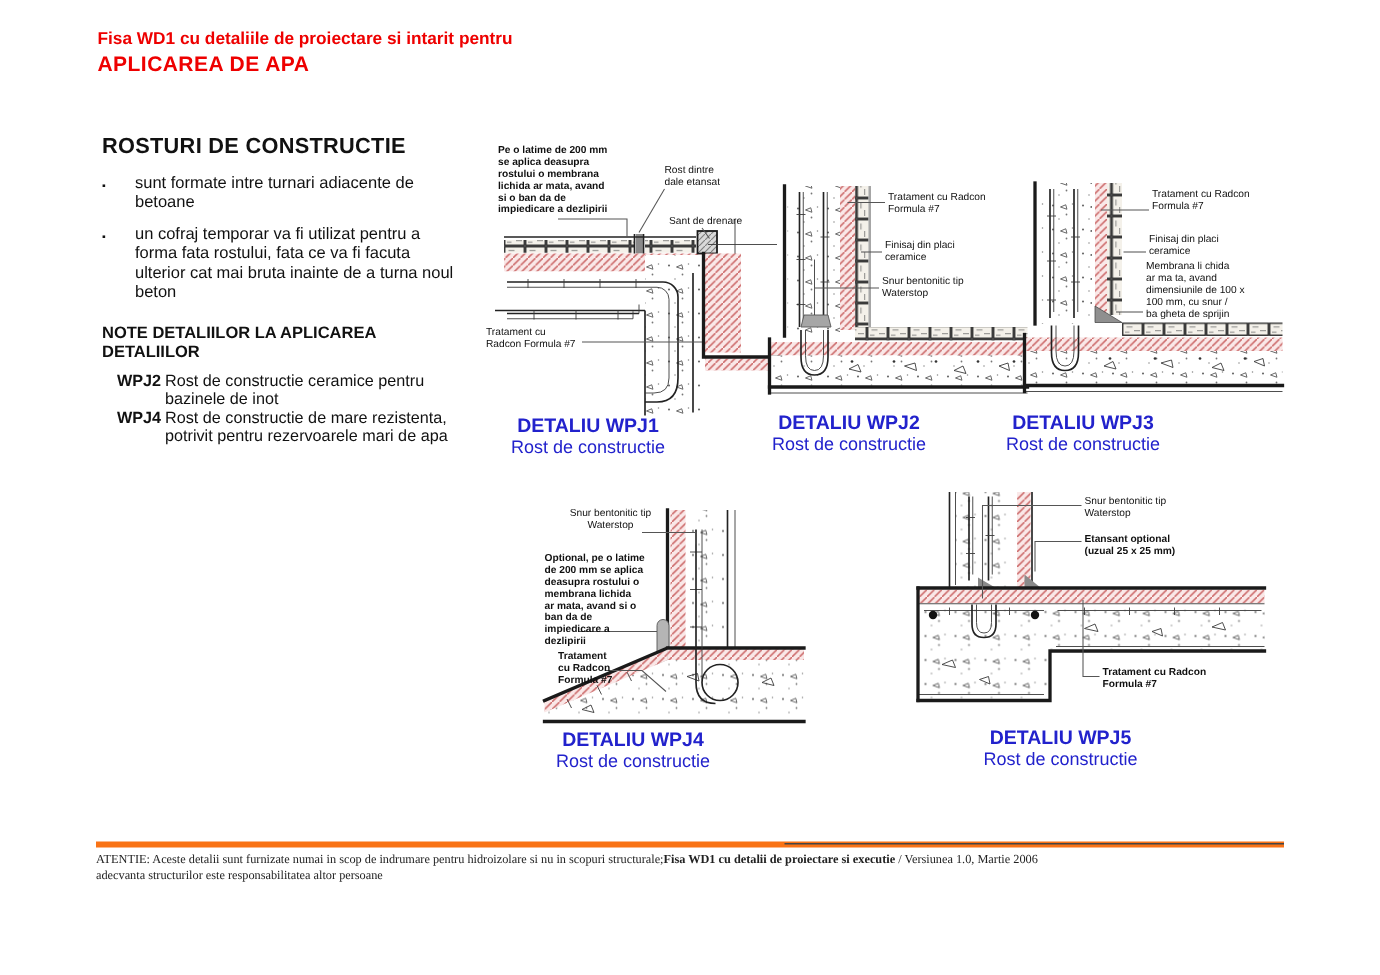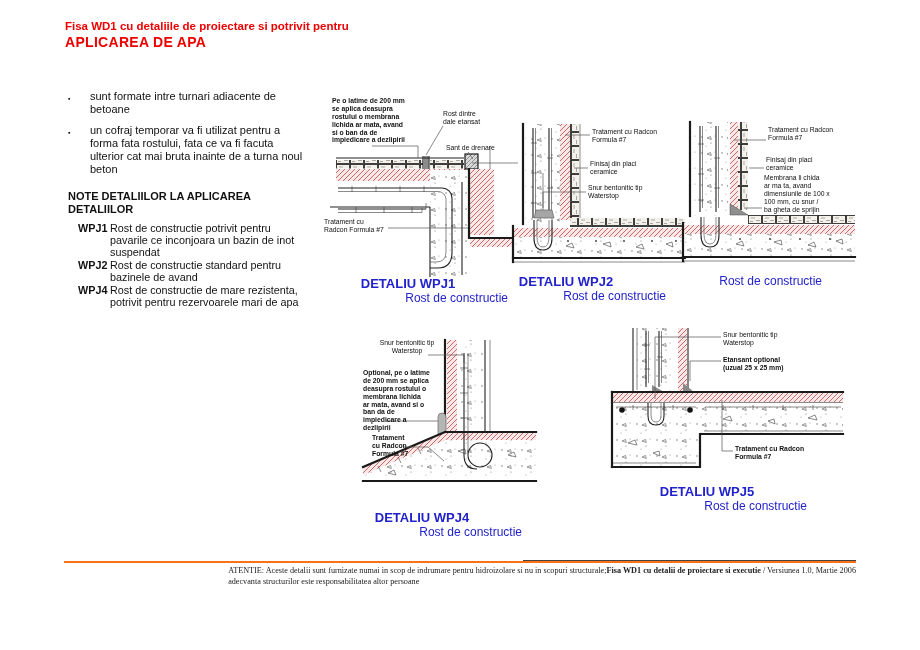--- a/index.html
+++ b/index.html
@@ -25,24 +25,24 @@
   .ann{position:absolute;font-size:6.8px;line-height:1.16;color:#101010;white-space:pre-line;z-index:2;}
   .ann.b{font-weight:bold;}
   .ann.c{text-align:center;}
   .tk{stroke:#1a1a1a;stroke-width:2.2;fill:none;stroke-linecap:square;}
   .md{stroke:#222;stroke-width:1.1;fill:none;}
   .tn{stroke:#3a3a3a;stroke-width:0.6;fill:none;}
   .ld{stroke:#555;stroke-width:0.7;fill:none;}
   
   .dlabel{position:absolute;width:200px;text-align:center;color:#2222cc;z-index:4;}
   .dlabel .t{font-size:13px;font-weight:bold;line-height:15px;}
-  .dlabel .s{font-size:12px;line-height:15px;text-align:right;}
-  
-  .footer{position:absolute;left:64px;right:64px;top:561px;border-top:2px solid #f97316;
-          display:flex;justify-content:flex-end;padding-top:3px;
+  .dlabel .s{font-size:12px;line-height:15px;}
+  
+  .footer{position:absolute;left:64px;right:64px;top:561px;border-top:4px solid #f97316;
+          display:flex;justify-content:flex-start;padding-top:3px;
           font-family:"Liberation Serif", serif;font-size:8.2px;line-height:1.3;color:#222;}
   .f-dbl{position:absolute;right:0;top:-3px;width:42%;border-top:1px solid #444;}
   .f-right{white-space:nowrap;text-align:right;}
   .f-right b{font-weight:bold;}
 </style>
 </head>
 <body>
 
 <div class="page">
 
@@ -69,41 +69,38 @@
         <path d="M3 3 h4 M8 5.5 h4 M2 6.5 h3" stroke="#777" stroke-width="0.6"></path>
       </pattern>
       <pattern id="ptv" width="9" height="14" patternUnits="userSpaceOnUse">
         <rect x="0.5" y="0.5" width="8" height="13" fill="#f4f1ea" stroke="#2a2a2a" stroke-width="0.9"></rect>
         <path d="M3 3 v4 M5.5 8 v4" stroke="#777" stroke-width="0.6"></path>
       </pattern>
     </defs>
   </svg>
 
   <div class="hdr">
-    <div class="hdr-l1">Fisa WD1 cu detaliile de proiectare si potrivit pentru</div>
+    <div class="hdr-l1">Fisa WD1 cu detaliile de proiectare si intarit pentru</div>
     <div class="hdr-l2">APLICAREA DE APA</div>
   </div>
 
   <div class="left-col">
+    <h1>ROSTURI DE CONSTRUCTIE</h1>
     <div class="bullet">
         <span class="bm">▪</span>
         <span>sunt formate intre turnari adiacente de betoane</span>
       </div>
     <div class="bullet">
         <span class="bm">▪</span>
         <span>un cofraj temporar va fi utilizat pentru a forma fata rostului, fata ce va fi facuta ulterior cat mai bruta inainte de a turna noul beton</span>
       </div>
     <h2>NOTE DETALIILOR LA APLICAREA DETALIILOR</h2>
     <div class="note">
-        <span class="nc">WPJ1</span>
-        <span class="nt">Rost de constructie potrivit pentru pavarile ce inconjoara un bazin de inot suspendat</span>
-      </div>
-    <div class="note">
         <span class="nc">WPJ2</span>
-        <span class="nt">Rost de constructie standard pentru bazinele de avand</span>
+        <span class="nt">Rost de constructie ceramice pentru bazinele de inot</span>
       </div>
     <div class="note">
         <span class="nc">WPJ4</span>
         <span class="nt">Rost de constructie de mare rezistenta, potrivit pentru rezervoarele mari de apa</span>
       </div>
   </div>
 
   <div class="draw" style="left:322px;top:92px;width:200px;height:195px;">
     <svg class="dwg" width="200" height="195">
       <g>
@@ -333,32 +330,33 @@
       </g>
     </svg>
     <div class="ann" style="left:130px;top:8px;">Snur bentonitic tip
 Waterstop</div>
     <div class="ann b" style="left:130px;top:33px;">Etansant optional
 (uzual 25 x 25 mm)</div>
     <div class="ann b" style="left:142px;top:122px;">Tratament cu Radcon
 Formula #7</div>
   </div>
 
-  <div class="dlabel" style="left:308px;top:276px;">
+  <div class="dlabel" style="left:292px;top:276px;">
     <div class="t">DETALIU WPJ1</div>
     <div class="s">Rost de constructie</div>
   </div>
   <div class="dlabel" style="left:466px;top:274px;">
     <div class="t">DETALIU WPJ2</div>
     <div class="s">Rost de constructie</div>
   </div>
   <div class="dlabel" style="left:622px;top:274px;">
-    <div class="s">Rost de constructie</div>
-  </div>
-  <div class="dlabel" style="left:322px;top:510px;">
+    <div class="t">DETALIU WPJ3</div>
+    <div class="s">Rost de constructie</div>
+  </div>
+  <div class="dlabel" style="left:322px;top:485px;">
     <div class="t">DETALIU WPJ4</div>
     <div class="s">Rost de constructie</div>
   </div>
   <div class="dlabel" style="left:607px;top:484px;">
     <div class="t">DETALIU WPJ5</div>
     <div class="s">Rost de constructie</div>
   </div>
 
   <div class="footer">
     <div class="f-dbl"></div>

